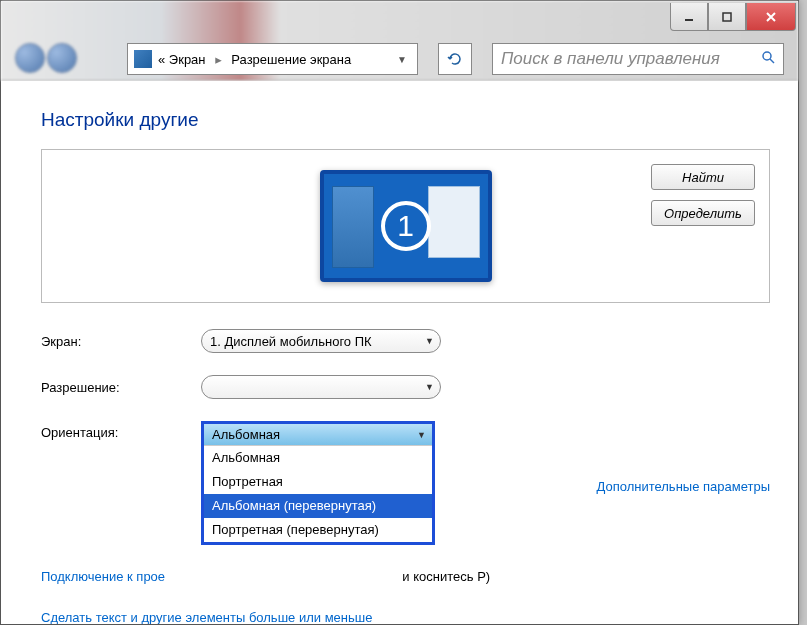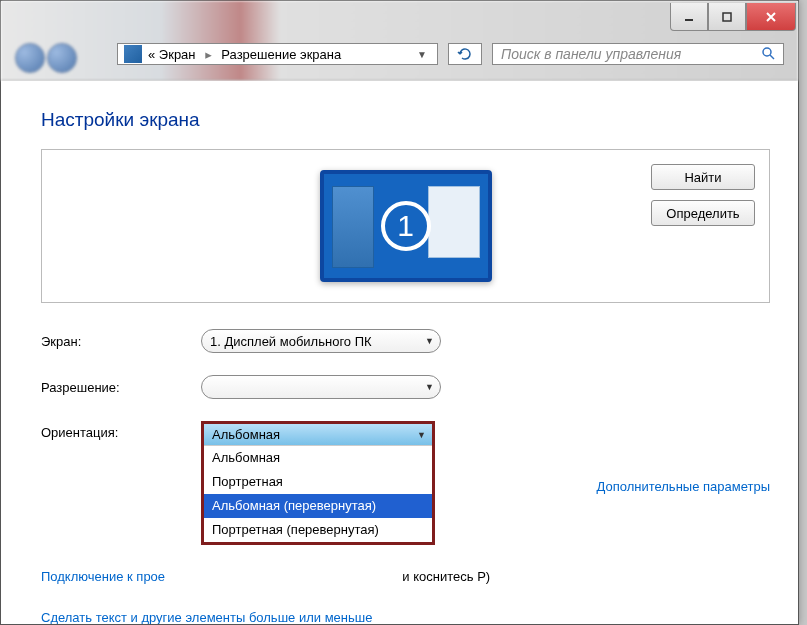--- a/index.html
+++ b/index.html
@@ -41,22 +41,22 @@
 .winbtn.close {
   background: linear-gradient(#e87070, #d04040);
   color: #fff;
   width: 50px;
   border-radius: 0 0 4px 0;
 }
 
 
 .addrrow {
   position: absolute;
-  top: 42px; left: 14px; right: 14px; height: 22px;
-  display: flex; gap: 10px; align-items: stretch;
+  top: 42px; left: 14px; right: 14px; height: 32px;
+  display: flex; gap: 20px; align-items: stretch;
 }
 .navbtns {
   width: 92px; height: 30px;
   display: flex; align-items: center; gap: 2px;
   filter: blur(1.5px);
   opacity: 0.8;
 }
 .navcircle {
   width: 30px; height: 30px; border-radius: 50%;
   background: radial-gradient(circle at 30% 30%, #8cb0e0, #3060a0);
@@ -78,21 +78,21 @@
 }
 .breadcrumb .sep { margin: 0 6px; color: #777; }
 .addendcaret { margin-left: auto; margin-right: 6px; color: #555; font-size: 10px; }
 .refreshbox {
   width: 34px; background: #fff; border: 1px solid #888;
   display: flex; align-items: center; justify-content: center; color: #2060a0;
 }
 .searchbox {
   width: 292px; background: #fff; border: 1px solid #888;
   display: flex; align-items: center; padding: 0 8px;
-  color: #888; font-style: italic; font-size: 14px;
+  color: #888; font-style: italic; font-size: 17px;
 }
 .searchbox .mag { margin-left: auto; color: #3070c0; font-style: normal; }
 
 
 .content {
   position: absolute;
   top: 80px; left: 0; right: 0; bottom: 0;
   background: #fff;
   padding: 0;
   overflow: hidden;
@@ -150,20 +150,21 @@
   right: 14px; top: 14px;
   display: flex; flex-direction: column; gap: 10px;
 }
 .aero-btn {
   width: 104px; height: 26px;
   background: linear-gradient(#fdfdfd, #e8e8e8);
   border: 1px solid #8a8a8a;
   border-radius: 3px;
   font-size: 13px;
   cursor: pointer;
+  font-style: italic;
 }
 
 
 .formrow {
   display: flex; align-items: center;
   padding: 6px 40px 6px 40px;
   font-size: 13px;
   margin-bottom: 10px;
 }
 .formlabel { width: 160px; }
@@ -175,21 +176,21 @@
   display: flex; align-items: center;
   padding: 0 6px 0 8px;
   font-size: 13px;
   position: relative;
 }
 .combo .caret { margin-left: auto; font-size: 9px; color: #333; }
 
 
 .orient-wrap {
   position: relative;
-  border: 3px solid #7f1d1d;
+  border: 3px solid #1d4ed8;
   padding: 0;
   background: #fff;
 }
 .orient-combo {
   width: 228px; height: 22px;
   background: linear-gradient(#b8e0f8, #78c0e8);
   border: none;
   border-bottom: 1px solid #ccc;
   display: flex; align-items: center;
   padding: 0 6px 0 8px;
@@ -275,21 +276,21 @@
       <span class="mag">
         <svg width="14" height="14" viewBox="0 0 14 14">
             <circle cx="6" cy="6" r="4" fill="none" stroke="#3070c0" stroke-width="1.5"></circle>
             <path d="M9 9 L13 13" stroke="#3070c0" stroke-width="1.5"></path>
           </svg>
       </span>
     </div>
   </div>
 
   <div class="content">
-    <div class="heading">Настройки экрана</div>
+    <div class="heading">Настройки другие</div>
 
     <div class="previewbox">
       <div class="monitor">
         <div class="moncircle">1</div>
       </div>
       <div class="preview-btns">
         <button class="aero-btn">Найти</button>
         <button class="aero-btn">Определить</button>
       </div>
     </div>

